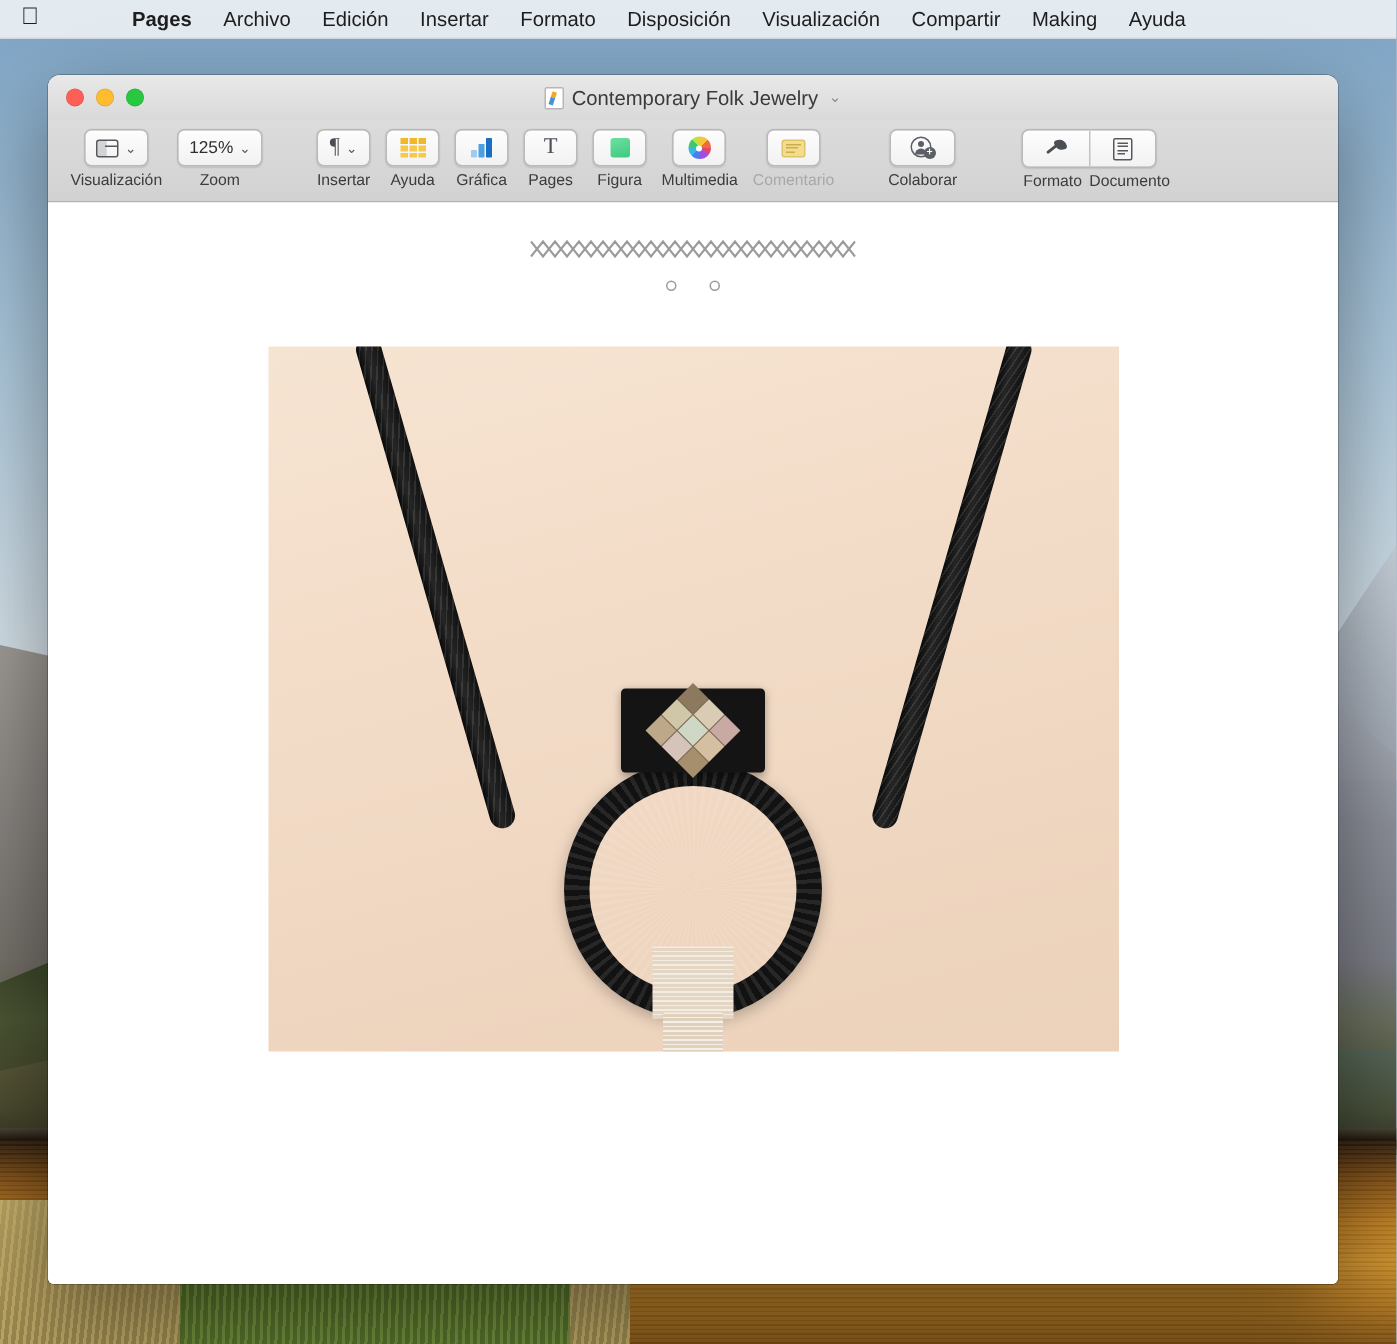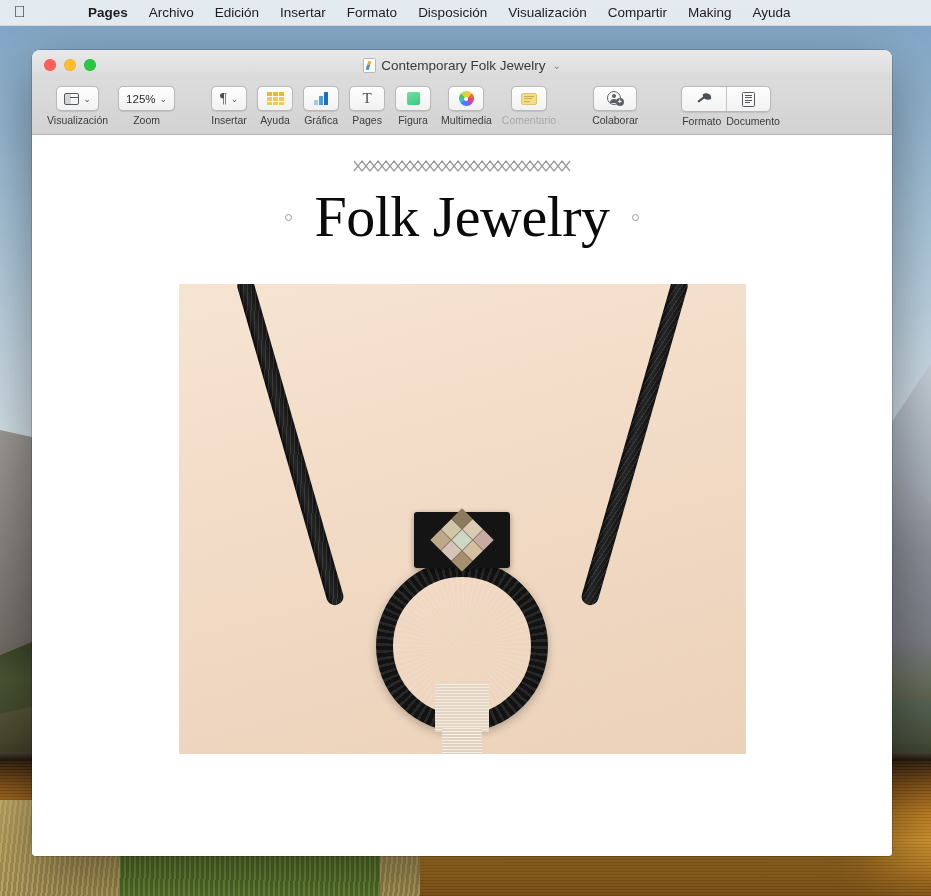--- a/index.html
+++ b/index.html
@@ -435,21 +435,20 @@
       <svg class="ornament" viewBox="0 0 220 22" aria-hidden="true">
         <g fill="none" stroke="#9b9b9b" stroke-width="1.4">
           <path d="M2 16 L10 6 L18 16 L26 6 L34 16 L42 6 L50 16 L58 6 L66 16 L74 6 L82 16 L90 6 L98 16 L106 6 L114 16 L122 6 L130 16 L138 6 L146 16 L154 6 L162 16 L170 6 L178 16 L186 6 L194 16 L202 6 L210 16 L218 6"></path>
           <path d="M2 6 L10 16 L18 6 L26 16 L34 6 L42 16 L50 6 L58 16 L66 6 L74 16 L82 6 L90 16 L98 6 L106 16 L114 6 L122 16 L130 6 L138 16 L146 6 L154 16 L162 6 L170 16 L178 6 L186 16 L194 6 L202 16 L210 6 L218 16"></path>
         </g>
       </svg>
 
 
       <div class="line2row">
         <span class="handle-dot"></span>
-        <span class="dtitle">Folk Jewelry</span>
         <span class="handle-dot"></span>
       </div>
 
 
       <div class="photo">
         <div class="cord-l">
             <span class="cord-tex"></span>
           </div>
         <div class="cord-r">
             <span class="cord-tex"></span>

